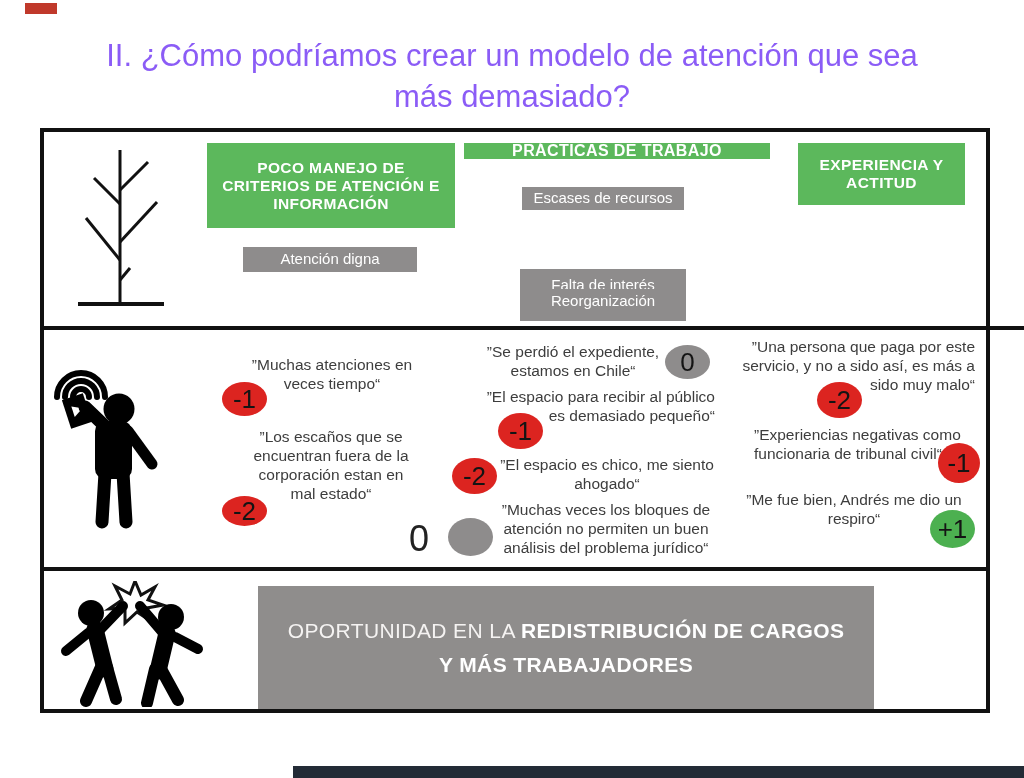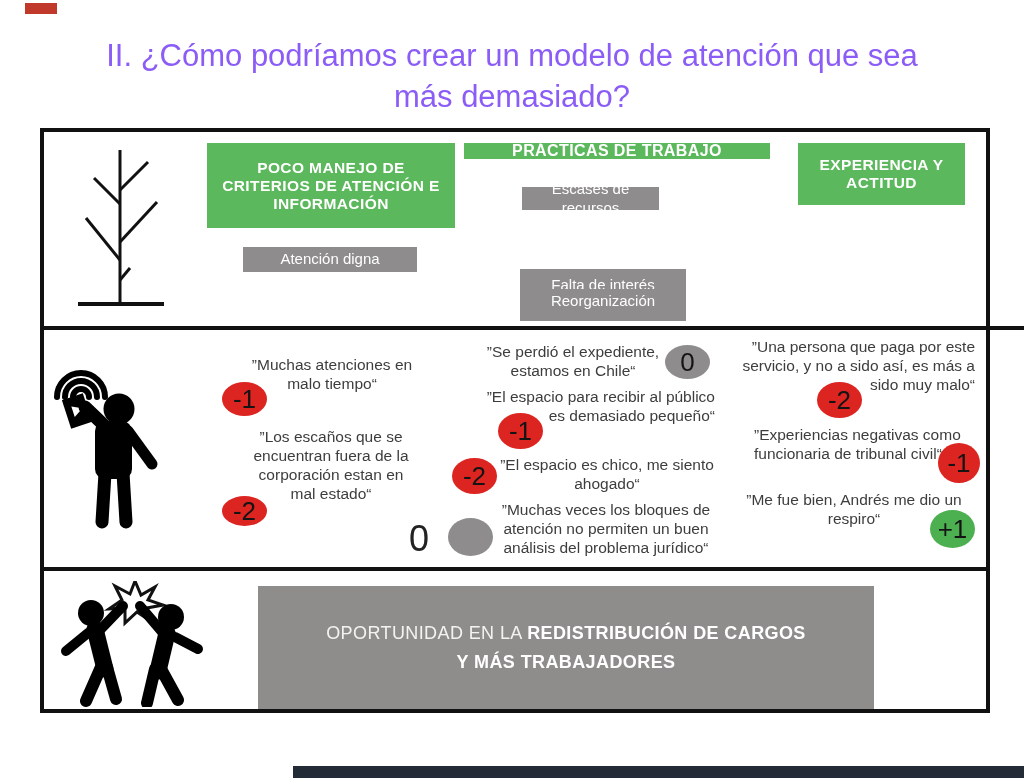--- a/index.html
+++ b/index.html
@@ -41,21 +41,21 @@
   .score.gray{background:#8e8c8c;}
   .score.green{background:#4cb050;}
   .zero-plain{
     position:absolute;left:340px;top:188px;width:70px;text-align:center;
     font-size:36px;color:#222;
   }
   .oppbox{
     position:absolute;left:214px;top:15px;width:616px;height:123px;
     background:#8f8d8c;color:#f5f3f2;display:flex;flex-direction:column;
     align-items:center;justify-content:center;text-align:center;
-    font-size:18px;letter-spacing:.4px;line-height:1.6;
+    font-size:21px;letter-spacing:.4px;line-height:1.6;
   }
   .oppbox b{color:#ffffff;}
   .icon{position:absolute;}
   .red-mark{position:absolute;left:25px;top:3px;width:32px;height:11px;background:#c0392b;}
   .navy-bar{position:absolute;left:293px;top:766px;width:731px;height:12px;background:#232b36;}
 </style>
 </head>
 <body>
 
 <div class="red-mark"></div>
@@ -78,21 +78,21 @@
         <line x1="60" y1="118" x2="26" y2="76"></line>
         <line x1="60" y1="138" x2="70" y2="126"></line>
         <line x1="18" y1="162" x2="104" y2="162" stroke-width="4"></line>
       </g>
     </svg>
 
     <div class="greenbox" style="left:163px;top:11px;width:248px;height:85px;font-size:15.5px;">POCO MANEJO DE CRITERIOS DE ATENCIÓN E INFORMACIÓN</div>
     <div class="graytag" style="left:199px;top:115px;width:174px;height:25px;">Atención digna</div>
 
     <div class="greenbox" style="left:420px;top:11px;width:306px;height:16px;font-size:16px;">PRÁCTICAS DE TRABAJO</div>
-    <div class="graytag" style="left:478px;top:55px;width:137px;height:23px;">Escases de recursos</div>
+    <div class="graytag" style="left:478px;top:55px;width:162px;height:23px;">Escases de recursos</div>
     <div class="graytag" style="left:476px;top:89px;width:166px;height:52px;margin-top:48px;">Falta de interés institucional</div>
     <div class="graytag" style="left:476px;top:157px;width:166px;height:25px;">Reorganización</div>
 
     <div class="greenbox" style="left:754px;top:11px;width:167px;height:62px;font-size:15.5px;">EXPERIENCIA Y ACTITUD</div>
   </div>
 
   <div class="sec sec2">
     <svg class="icon" style="left:1px;top:33px;" width="118" height="168" viewBox="0 0 118 168">
       <g stroke="#000" fill="none" stroke-linecap="round">
         <path d="M12,34 A24,24 0 0 1 60,34" stroke-width="6"></path>
@@ -108,21 +108,21 @@
         <line x1="40" y1="44" x2="63" y2="66" stroke-width="13"></line>
         <line x1="83" y1="68" x2="107" y2="101" stroke-width="11"></line>
       </g>
       <rect x="50" y="58" width="37" height="58" rx="10" fill="#000"></rect>
       <g stroke="#000" stroke-linecap="round">
         <line x1="60" y1="110" x2="57" y2="159" stroke-width="13"></line>
         <line x1="78" y1="110" x2="81" y2="159" stroke-width="13"></line>
       </g>
     </svg>
 
-    <div class="quote" style="left:198px;top:26px;width:180px;text-align:center;">”Muchas atenciones en malo tiempo“</div>
+    <div class="quote" style="left:198px;top:26px;width:180px;text-align:center;">”Muchas atenciones en veces tiempo“</div>
     <div class="score red" style="left:178px;top:52px;">-1</div>
 
     <div class="quote" style="left:201px;top:98px;width:172px;text-align:center;">”Los escaños que se encuentran fuera de la corporación estan en mal estado“</div>
     <div class="score red" style="left:178px;top:166px;height:30px;">-2</div>
 
     <div class="zero-plain">0</div>
 
     <div class="quote" style="left:434px;top:13px;width:190px;text-align:center;">”Se perdió el expediente, estamos en Chile“</div>
     <div class="score gray" style="left:621px;top:15px;">0</div>
 

